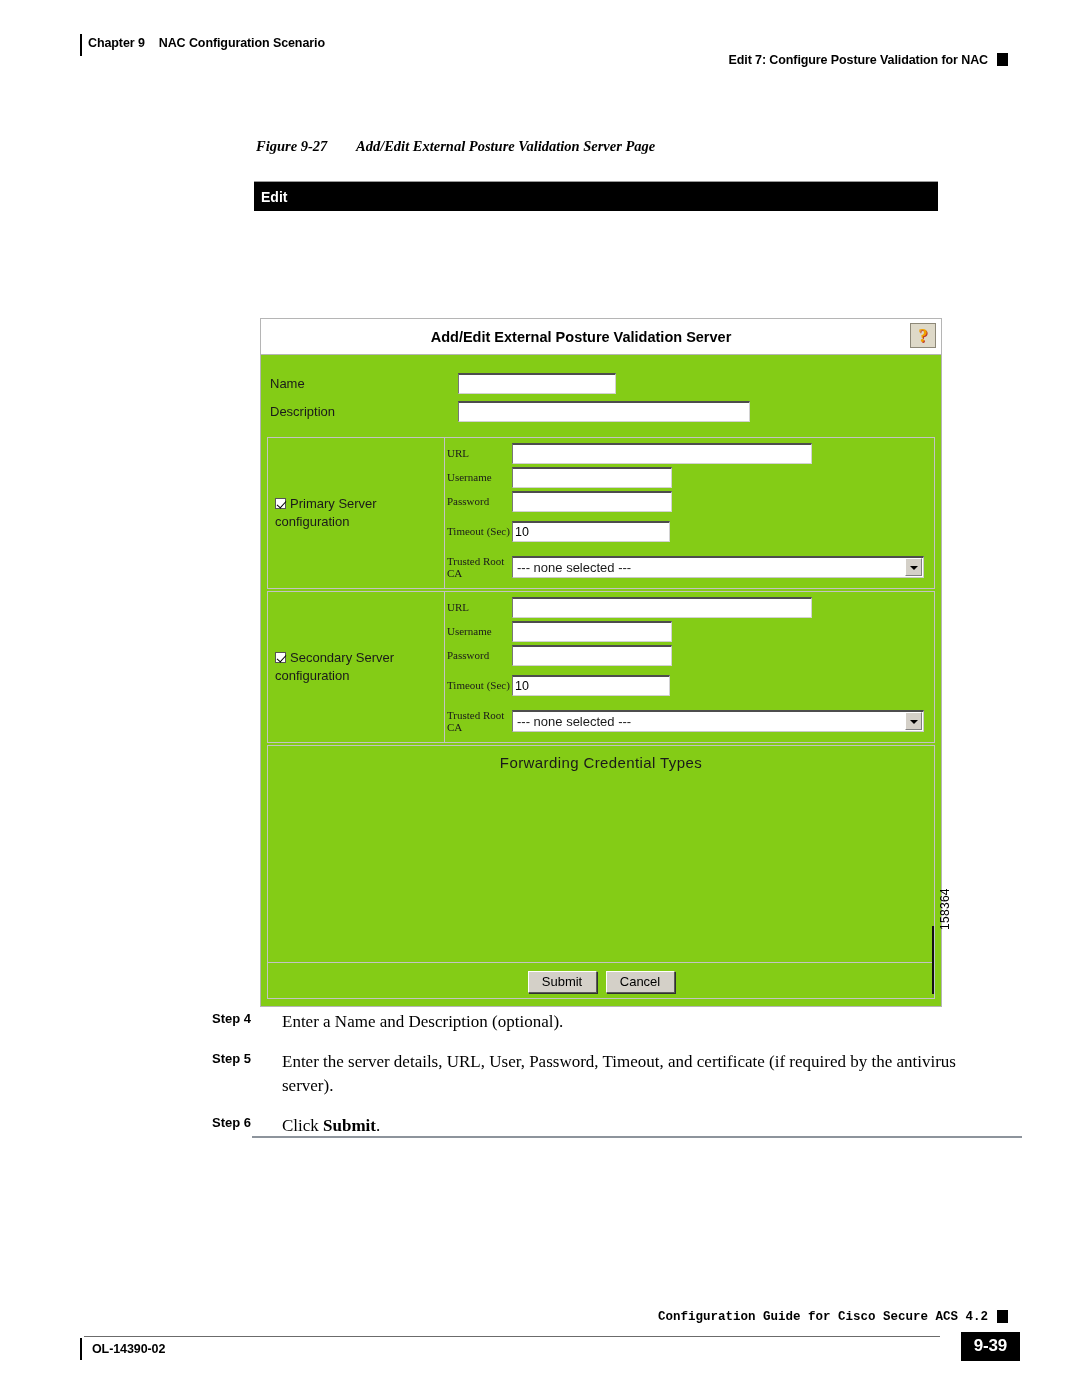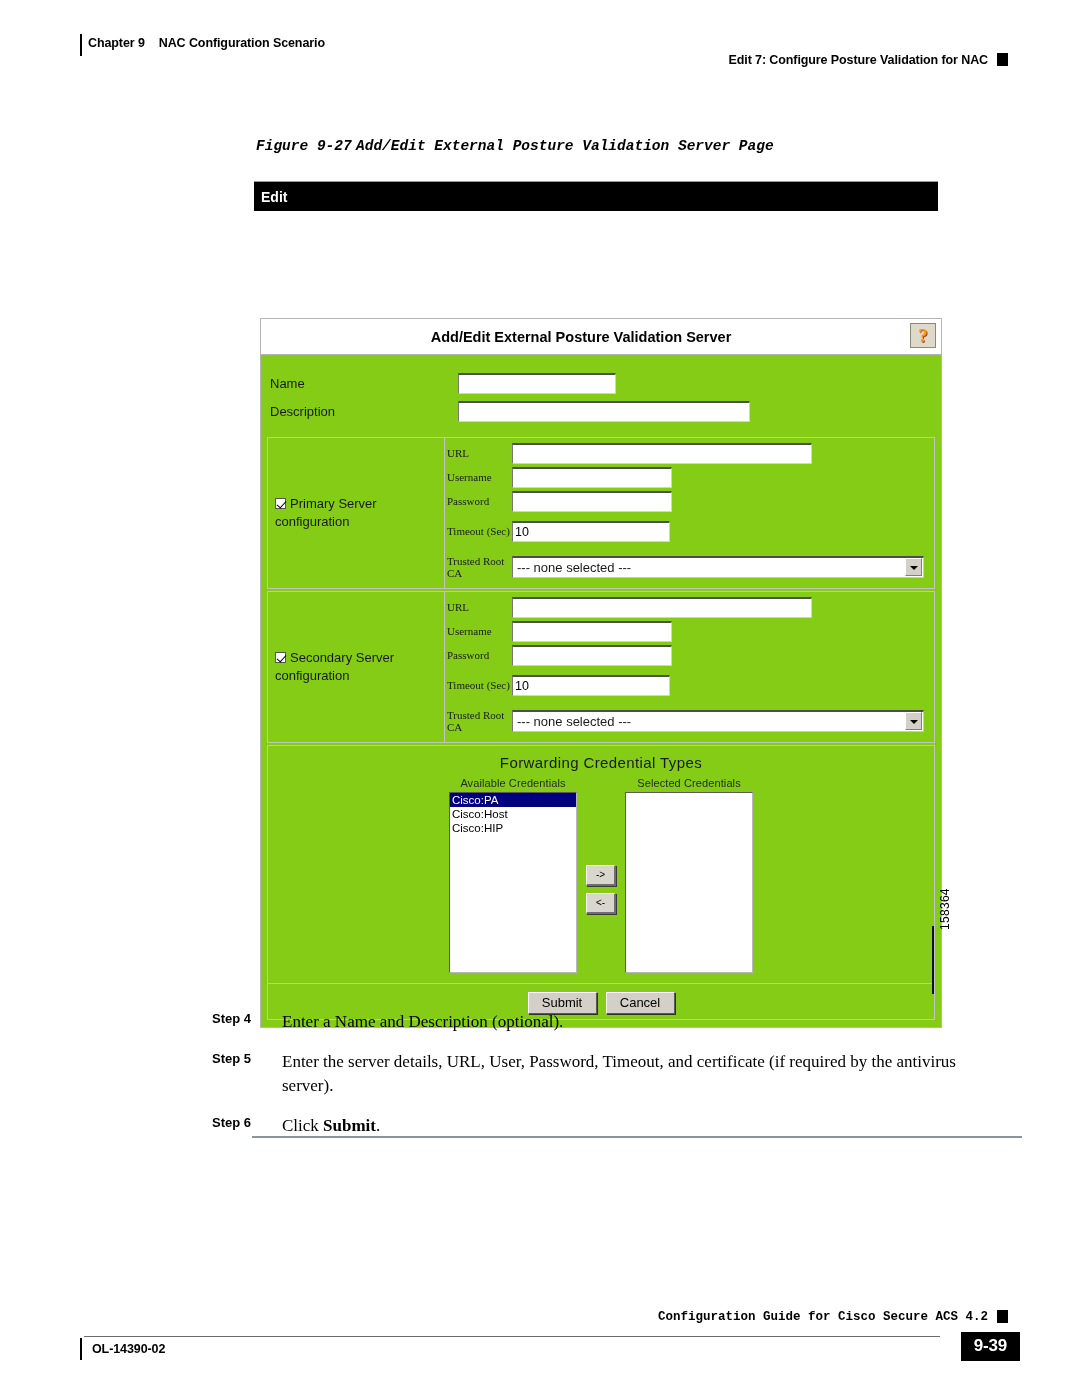--- a/index.html
+++ b/index.html
@@ -49,21 +49,21 @@
     position: absolute;
     right: 72px; top: 53px;
     width: 11px; height: 13px;
     background: #000;
   }
 
   
   .fig-caption {
     position: absolute;
     left: 256px; top: 138px;
-    font-family: Liberation Mono, monospace;
+    font-family: Liberation Serif, serif;
     font-style: italic;
     font-weight: bold;
     font-size: 14.5px;
     white-space: nowrap;
   }
   .fig-caption .fig-num { display: inline-block; width: 100px; }
 
   
   .shot {
     position: absolute;
@@ -562,38 +562,20 @@
             <div class="sel">
               <span>--- none selected ---</span>
               <span class="arrow"></span>
             </div>
           </div>
         </div>
       </div>
 
       <div class="fwd">
         <div class="fwd-title">Forwarding Credential Types</div>
-        <div class="fwd-cols">
-          <div class="col">
-            <div class="col-lbl">Available Credentials</div>
-            <div class="listbox" id="available-list">
-                <div class="lb-item sel-row">Cisco:PA</div>
-                <div class="lb-item">Cisco:Host</div>
-                <div class="lb-item">Cisco:HIP</div>
-              </div>
-          </div>
-          <div class="mid-btns">
-            <div class="arrow-btn">-&gt;</div>
-            <div class="arrow-btn">&lt;-</div>
-          </div>
-          <div class="col">
-            <div class="col-lbl">Selected Credentials</div>
-            <div class="listbox" id="selected-list"></div>
-          </div>
-        </div>
       </div>
 
     </div>
 
     <div class="btn-bar">
       <div class="btn">Submit</div>
       <div class="btn">Cancel</div>
     </div>
 
   </div>

